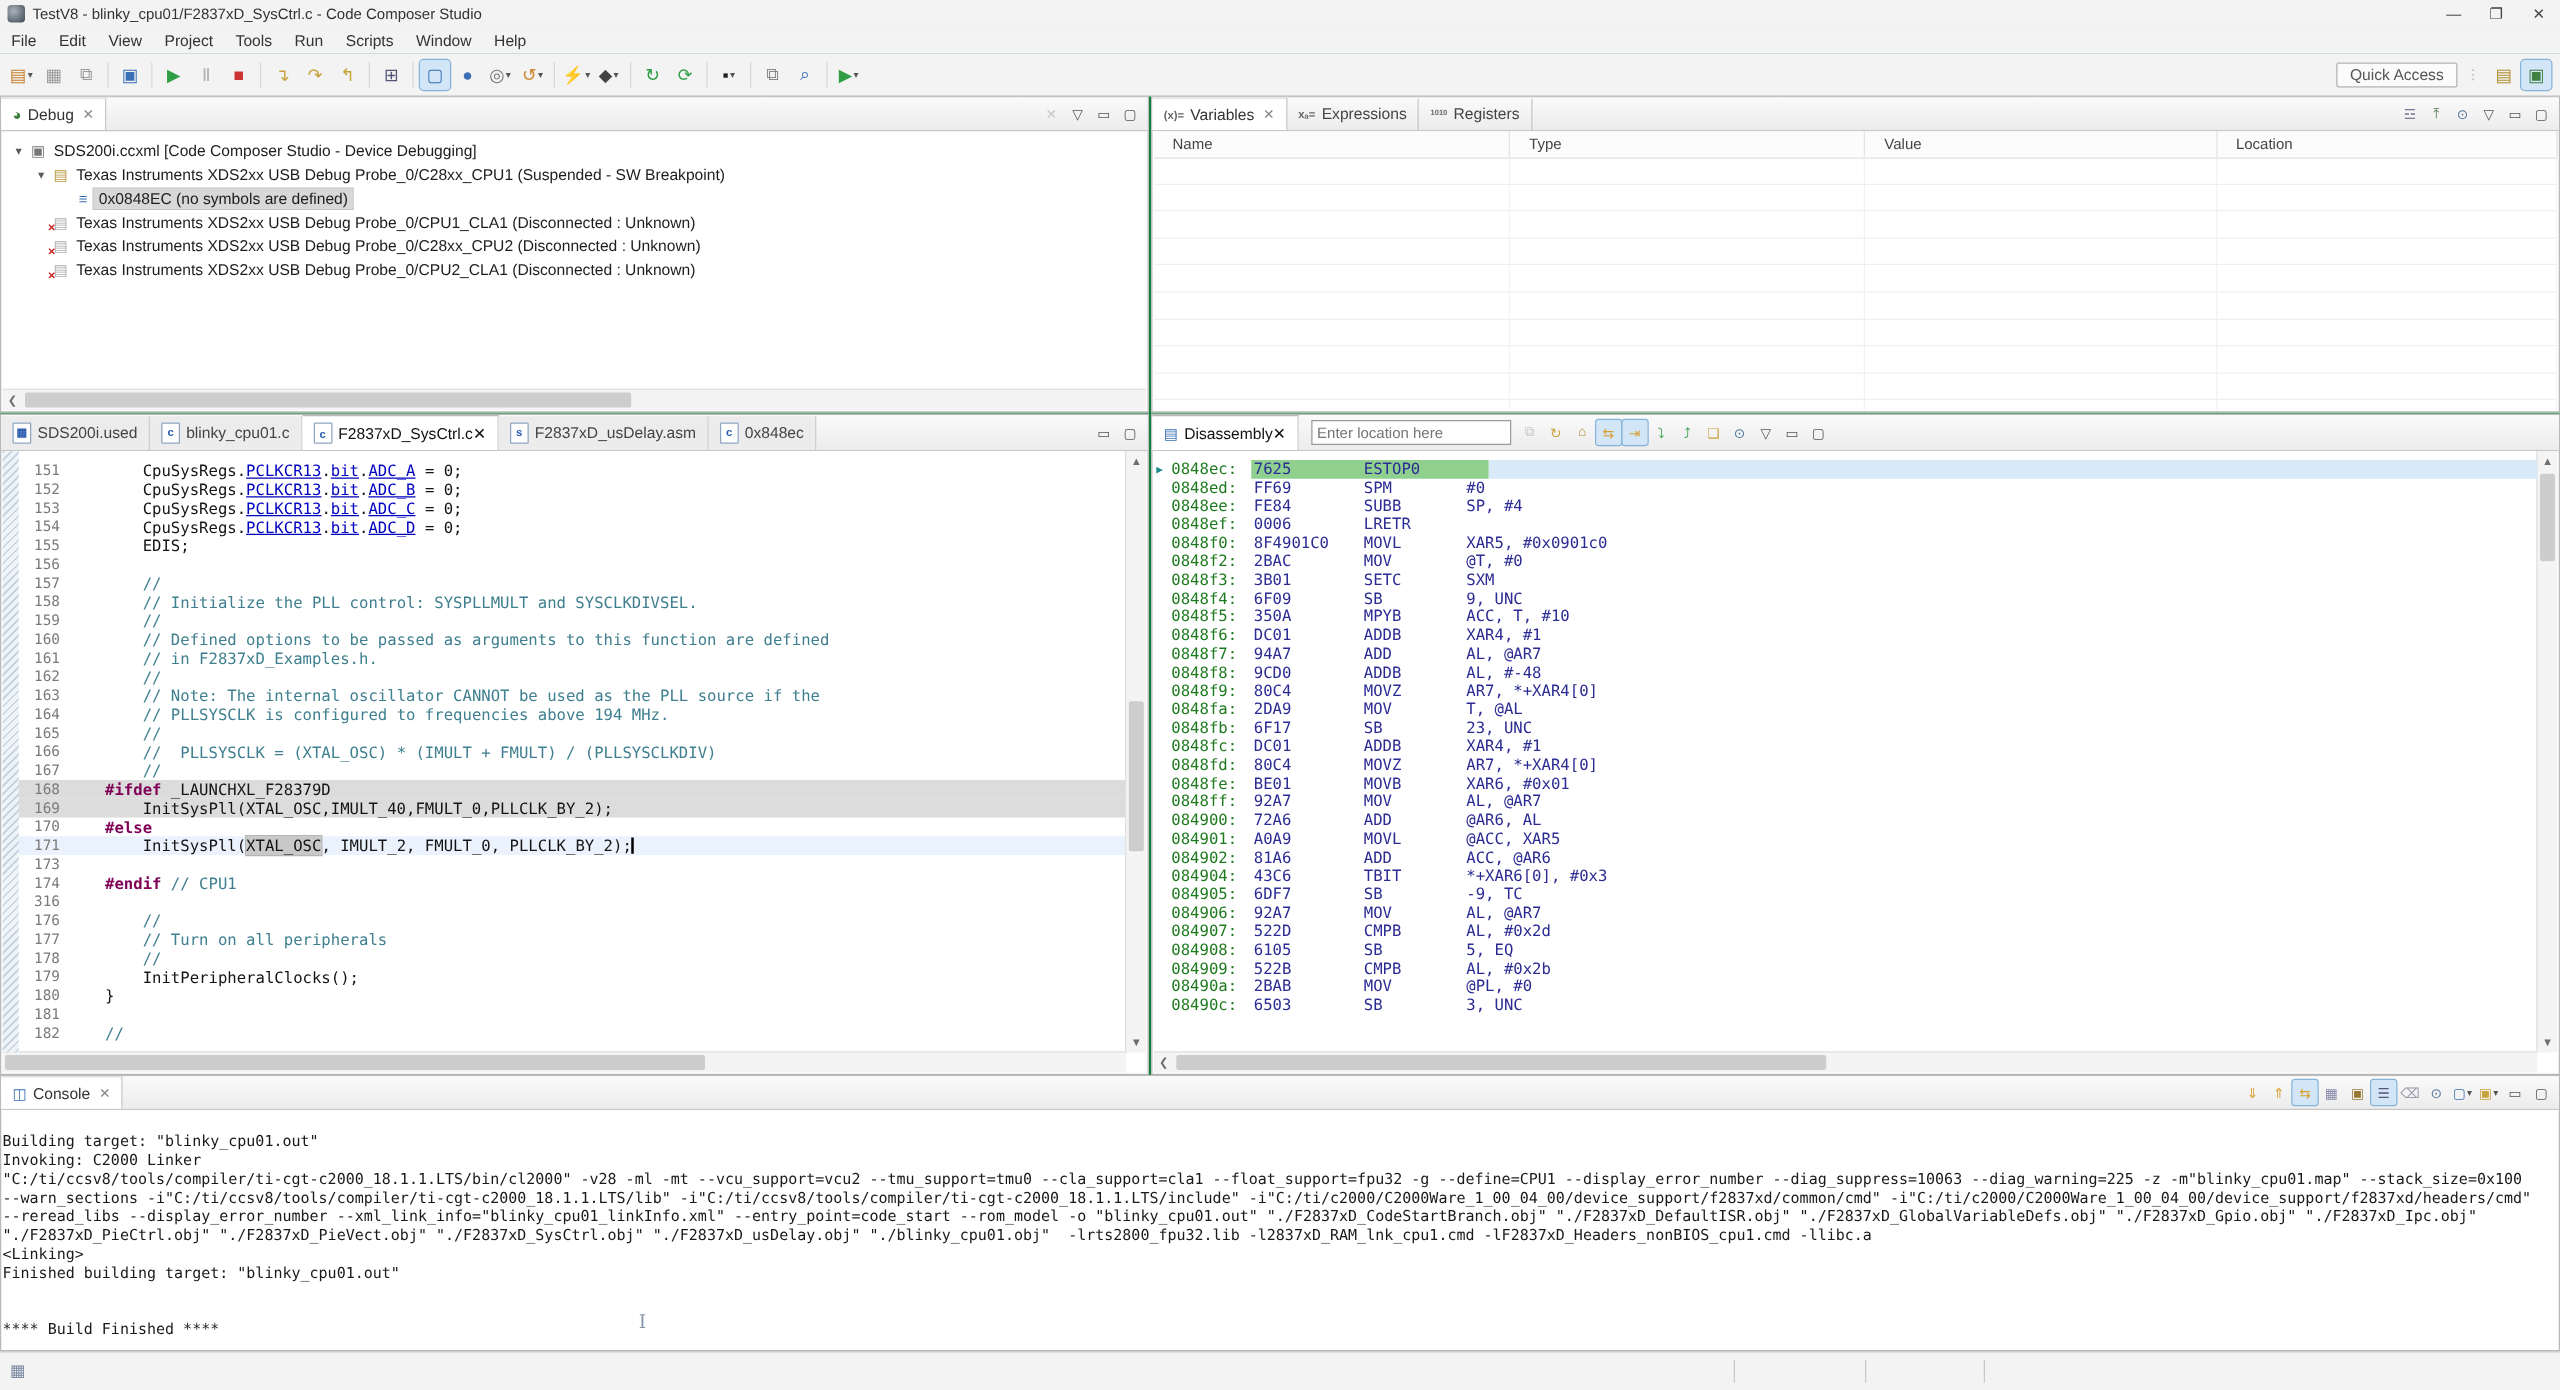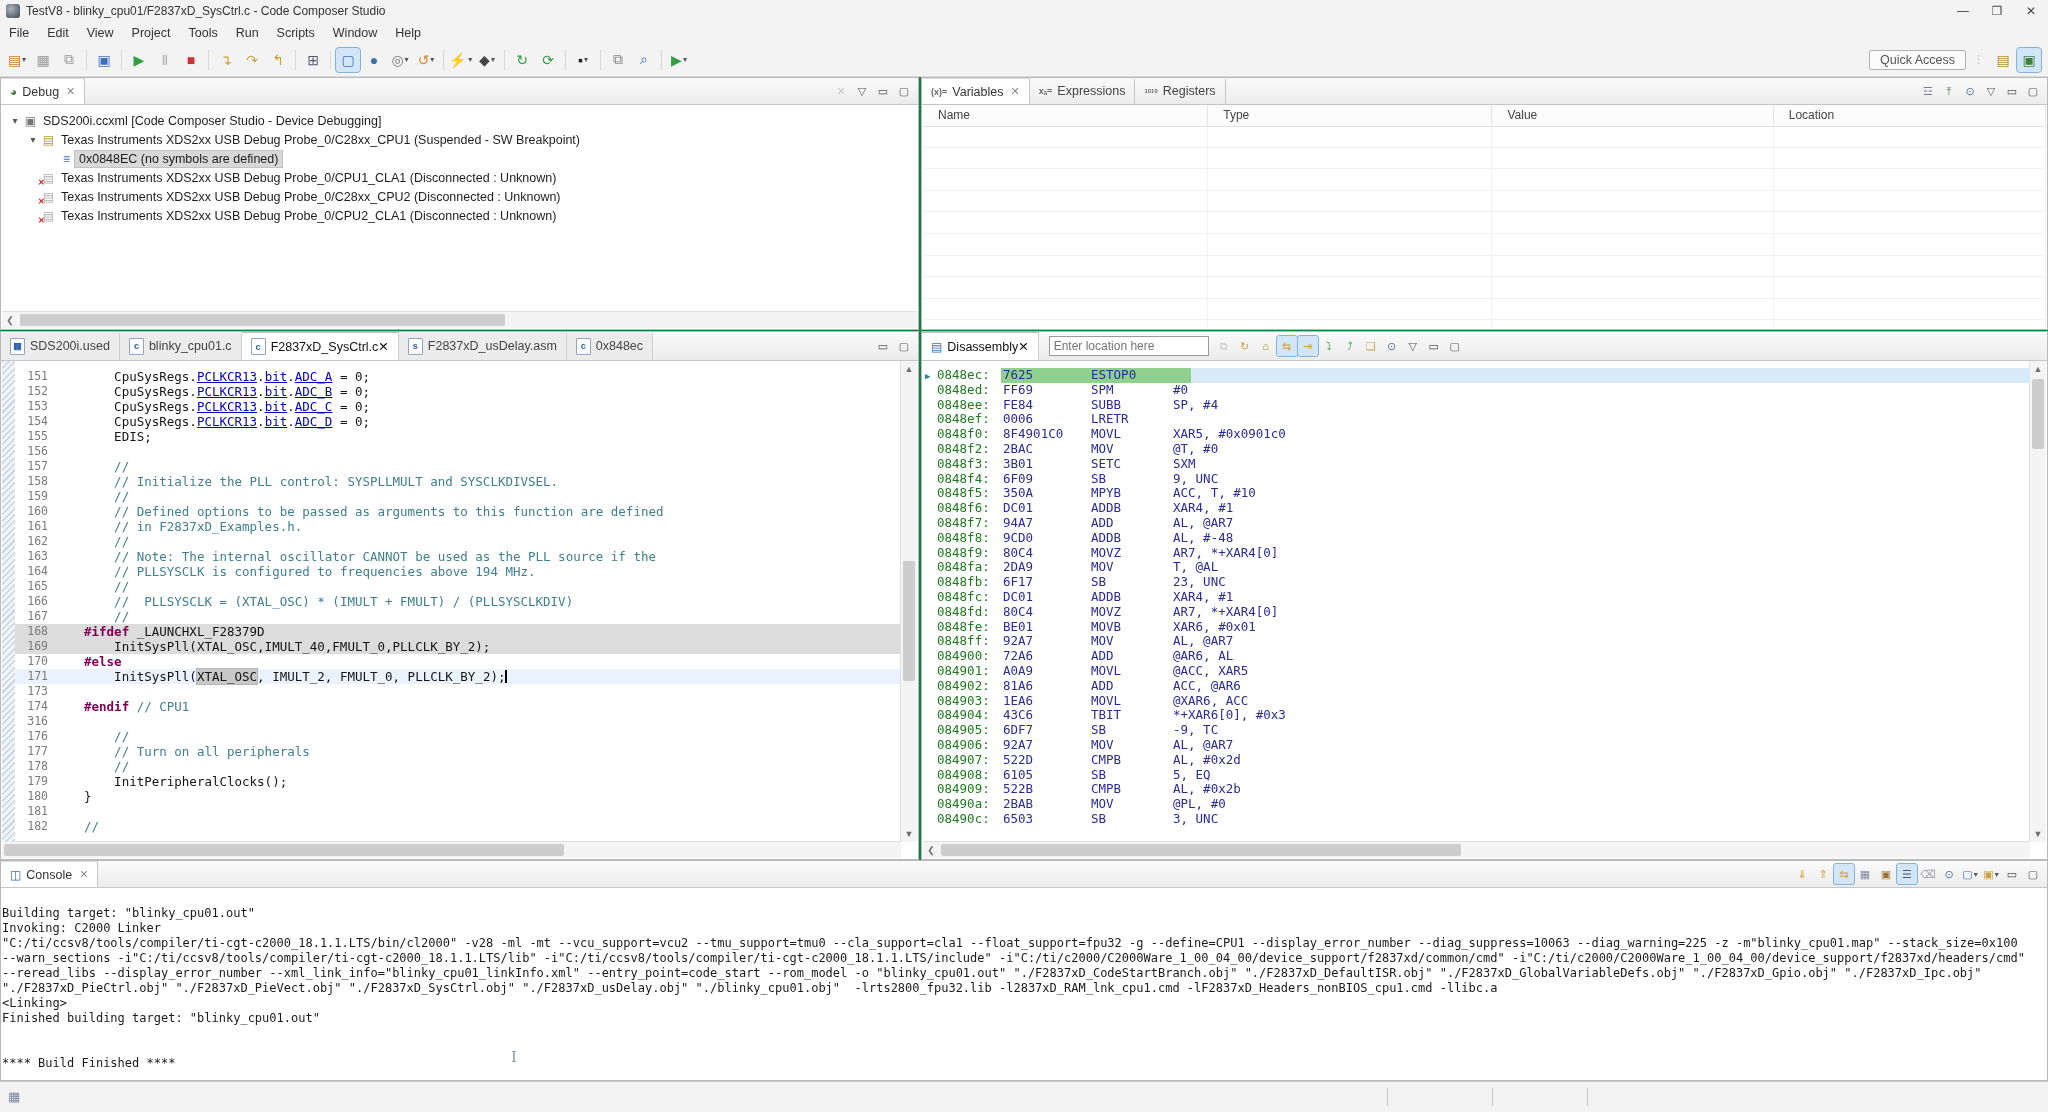--- a/index.html
+++ b/index.html
@@ -560,21 +560,20 @@
         <div class="drow"><span class="da z">0848f9:</span><span class="db z">80C4</span><span class="do z">MOVZ</span><span class="dg z">AR7, *+XAR4[0]</span></div>
         <div class="drow"><span class="da z">0848fa:</span><span class="db z">2DA9</span><span class="do z">MOV</span><span class="dg z">T, @AL</span></div>
         <div class="drow"><span class="da z">0848fb:</span><span class="db z">6F17</span><span class="do z">SB</span><span class="dg z">23, UNC</span></div>
         <div class="drow"><span class="da z">0848fc:</span><span class="db z">DC01</span><span class="do z">ADDB</span><span class="dg z">XAR4, #1</span></div>
         <div class="drow"><span class="da z">0848fd:</span><span class="db z">80C4</span><span class="do z">MOVZ</span><span class="dg z">AR7, *+XAR4[0]</span></div>
         <div class="drow"><span class="da z">0848fe:</span><span class="db z">BE01</span><span class="do z">MOVB</span><span class="dg z">XAR6, #0x01</span></div>
         <div class="drow"><span class="da z">0848ff:</span><span class="db z">92A7</span><span class="do z">MOV</span><span class="dg z">AL, @AR7</span></div>
         <div class="drow"><span class="da z">084900:</span><span class="db z">72A6</span><span class="do z">ADD</span><span class="dg z">@AR6, AL</span></div>
         <div class="drow"><span class="da z">084901:</span><span class="db z">A0A9</span><span class="do z">MOVL</span><span class="dg z">@ACC, XAR5</span></div>
         <div class="drow"><span class="da z">084902:</span><span class="db z">81A6</span><span class="do z">ADD</span><span class="dg z">ACC, @AR6</span></div>
-        <div class="drow"><span class="da z">084903:</span><span class="db z">1EA6</span><span class="do z">MOVL</span><span class="dg z">@XAR6, ACC</span></div>
         <div class="drow"><span class="da z">084904:</span><span class="db z">43C6</span><span class="do z">TBIT</span><span class="dg z">*+XAR6[0], #0x3</span></div>
         <div class="drow"><span class="da z">084905:</span><span class="db z">6DF7</span><span class="do z">SB</span><span class="dg z">-9, TC</span></div>
         <div class="drow"><span class="da z">084906:</span><span class="db z">92A7</span><span class="do z">MOV</span><span class="dg z">AL, @AR7</span></div>
         <div class="drow"><span class="da z">084907:</span><span class="db z">522D</span><span class="do z">CMPB</span><span class="dg z">AL, #0x2d</span></div>
         <div class="drow"><span class="da z">084908:</span><span class="db z">6105</span><span class="do z">SB</span><span class="dg z">5, EQ</span></div>
         <div class="drow"><span class="da z">084909:</span><span class="db z">522B</span><span class="do z">CMPB</span><span class="dg z">AL, #0x2b</span></div>
         <div class="drow"><span class="da z">08490a:</span><span class="db z">2BAB</span><span class="do z">MOV</span><span class="dg z">@PL, #0</span></div>
         <div class="drow"><span class="da z">08490c:</span><span class="db z">6503</span><span class="do z">SB</span><span class="dg z">3, UNC</span></div>
       </div>
     <div class="vscroll">

